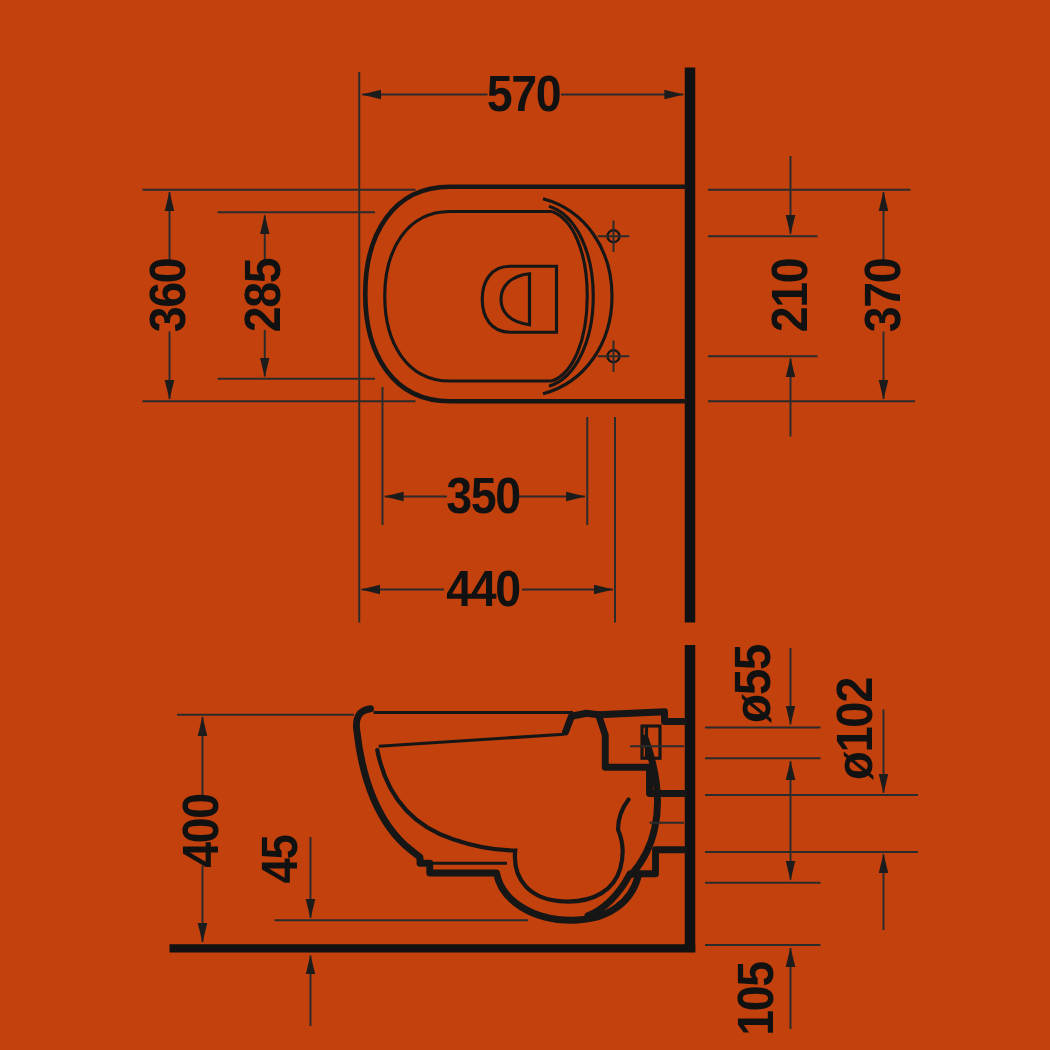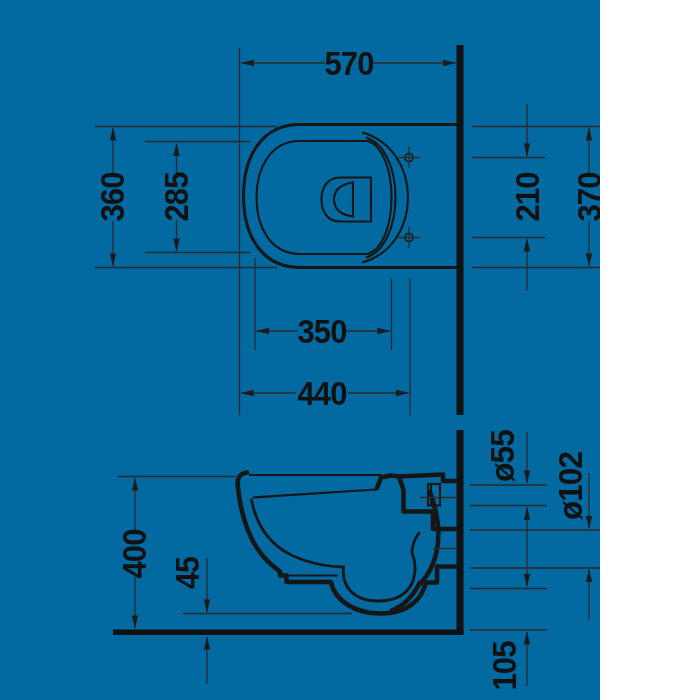--- a/index.html
+++ b/index.html
@@ -1,16 +1,16 @@
 <!DOCTYPE html>
 <html><head>
 <meta charset="utf-8">
 <style>
   html,body{margin:0;padding:0;background:#ffffff;}
-  #stage{width:600px;height:700px;position:relative;background:#0369a1;overflow:hidden;}
+  #stage{width:700px;height:700px;position:relative;background:#c2410c;overflow:hidden;}
   svg{display:block;}
   .dim{stroke:#2b2b2b;stroke-width:1.3;fill:none;}
   .med{stroke:#161616;stroke-width:2.1;fill:none;}
   .thick{stroke:#161616;stroke-width:3.1;fill:none;}
   .xthick{stroke:#161616;stroke-width:4.6;fill:none;stroke-linejoin:round;stroke-linecap:round;}
   .bowl{stroke:#161616;stroke-width:2.8;fill:none;stroke-linecap:round;}
   .solid{fill:#111111;stroke:none;}
   .dimtxt{font-family:"Liberation Sans","DejaVu Sans",sans-serif;font-weight:bold;font-size:34px;
           fill:#111111;text-anchor:middle;dominant-baseline:central;letter-spacing:-1px;}
 </style>

